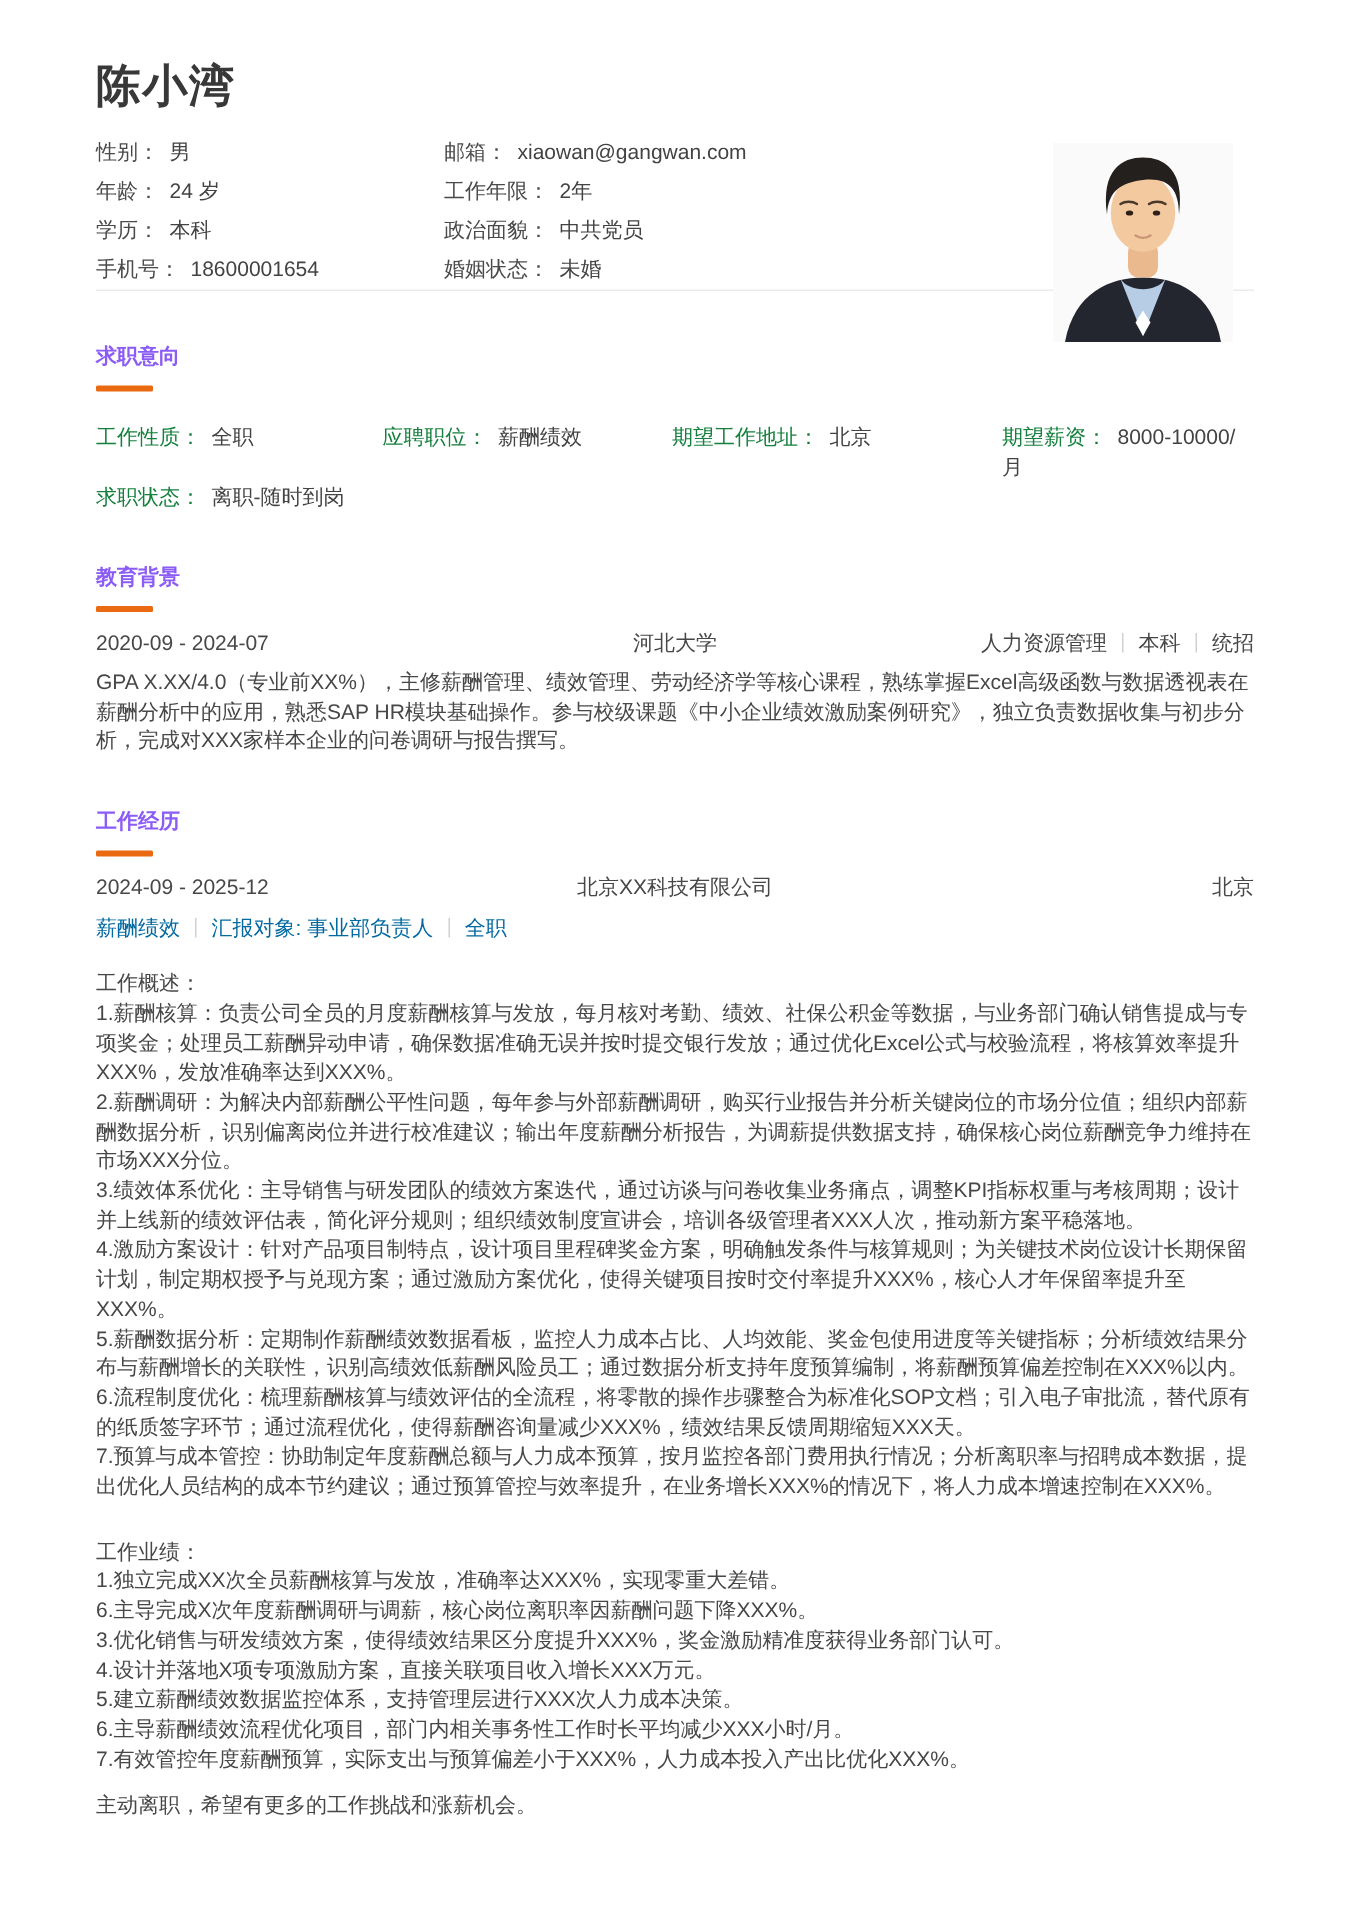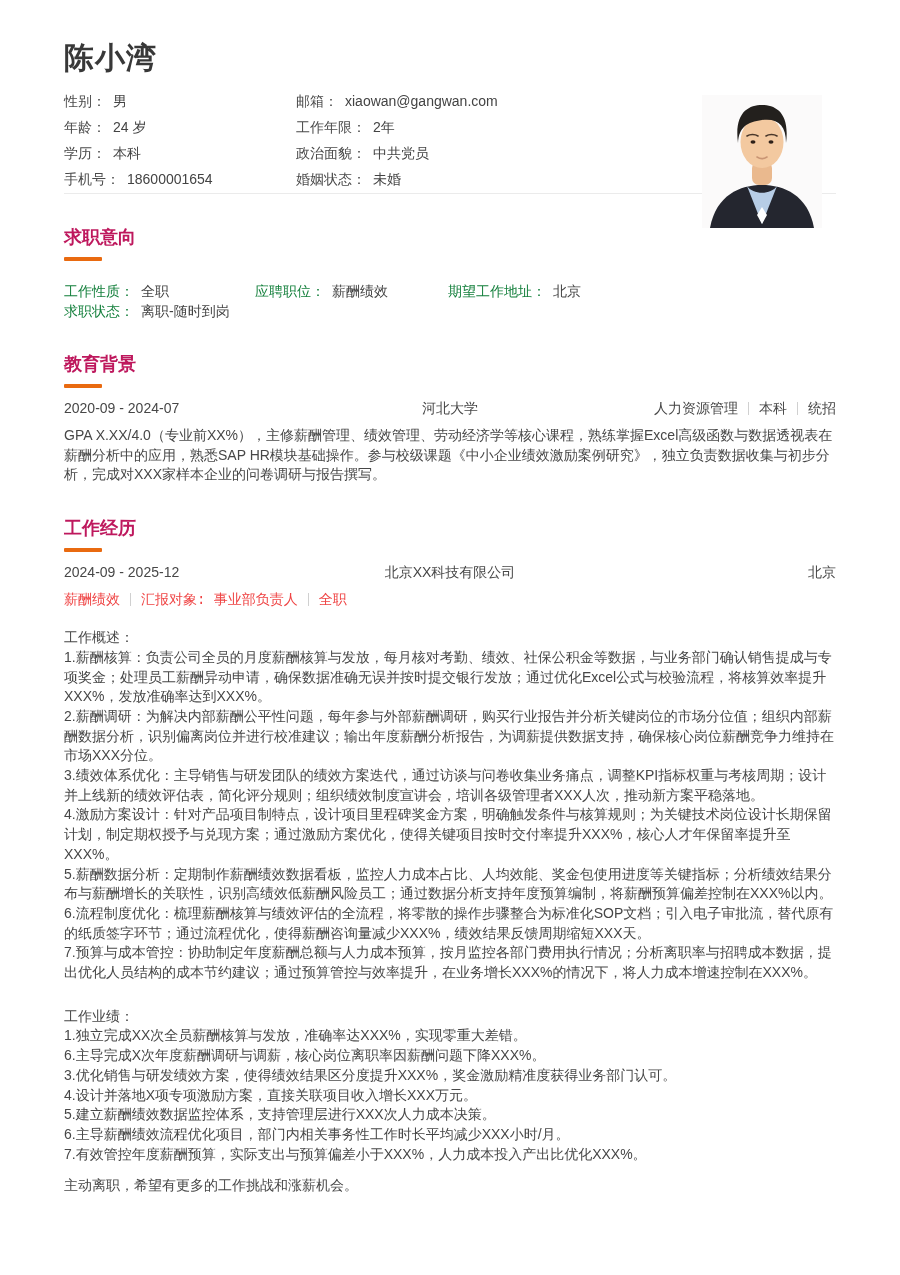--- a/index.html
+++ b/index.html
@@ -52,24 +52,24 @@
   .photo-frame svg { display: block; }
   .header-divider {
     border: none;
     border-top: 1px solid #ebebeb;
     margin: 0;
   }
   
   .sec { margin-top: 33px; }
   .sec-title {
     margin: 0;
-    font-size: 18px;
+    font-size: 14px;
     line-height: 20px;
     font-weight: bold;
-    color: #be185d;
+    color: #8b5cf6;
   }
   .accent-bar {
     width: 38px;
     height: 4px;
     margin-top: 10px;
     border-radius: 1px;
   }
   
   .intent-row {
     margin-top: 20px;
@@ -82,35 +82,35 @@
   .intent-item .val { color: #434343; margin-left: 7px; }
   
   .entry-row {
     margin-top: 10px;
     display: flex;
     align-items: baseline;
     line-height: 20px;
   }
   .entry-row .col-left  { flex: 0 0 240px; text-align: left; }
   .entry-row .col-center{ flex: 1 1 auto;  text-align: center; }
-  .entry-row .col-right { flex: 0 0 240px; text-align: right; font-family: Liberation Mono, monospace; }
+  .entry-row .col-right { flex: 0 0 240px; text-align: right; }
   .vsep {
     display: inline-block;
     width: 1px;
     height: 13px;
     background: #d0d0d0;
     margin: 0 10px;
     vertical-align: -2px;
   }
   .para {
     margin: 7px 0 0 0;
     line-height: 19.7px;
     color: #474747;
   }
-  .meta-row { margin-top: 7px; line-height: 20px; color: #ef4444; font-family: Liberation Mono, monospace; }
+  .meta-row { margin-top: 7px; line-height: 20px; color: #0369a1; }
   .block { margin-top: 18px; }
   .block.achv { margin-top: 24px; }
   .block p { margin: 0; line-height: 19.7px; }
   .leaving { margin-top: 12px; line-height: 19.7px; }
 </style>
 </head>
 <body>
 
 <div class="page">
 
@@ -170,20 +170,23 @@
     <div class="intent-row">
       <div class="intent-item">
         <span class="lbl">工作性质：</span><span class="val">全职</span>
       </div>
       <div class="intent-item">
         <span class="lbl">应聘职位：</span><span class="val">薪酬绩效</span>
       </div>
       <div class="intent-item">
         <span class="lbl">期望工作地址：</span><span class="val">北京</span>
       </div>
+      <div class="intent-item">
+        <span class="lbl">期望薪资：</span><span class="val">8000-10000/月</span>
+      </div>
     </div>
     <div class="intent-row2">
       <div class="intent-item">
         <span class="lbl">求职状态：</span><span class="val">离职-随时到岗</span>
       </div>
     </div>
   </section>
 
   <section class="sec">
     <h2 class="sec-title">教育背景</h2>

